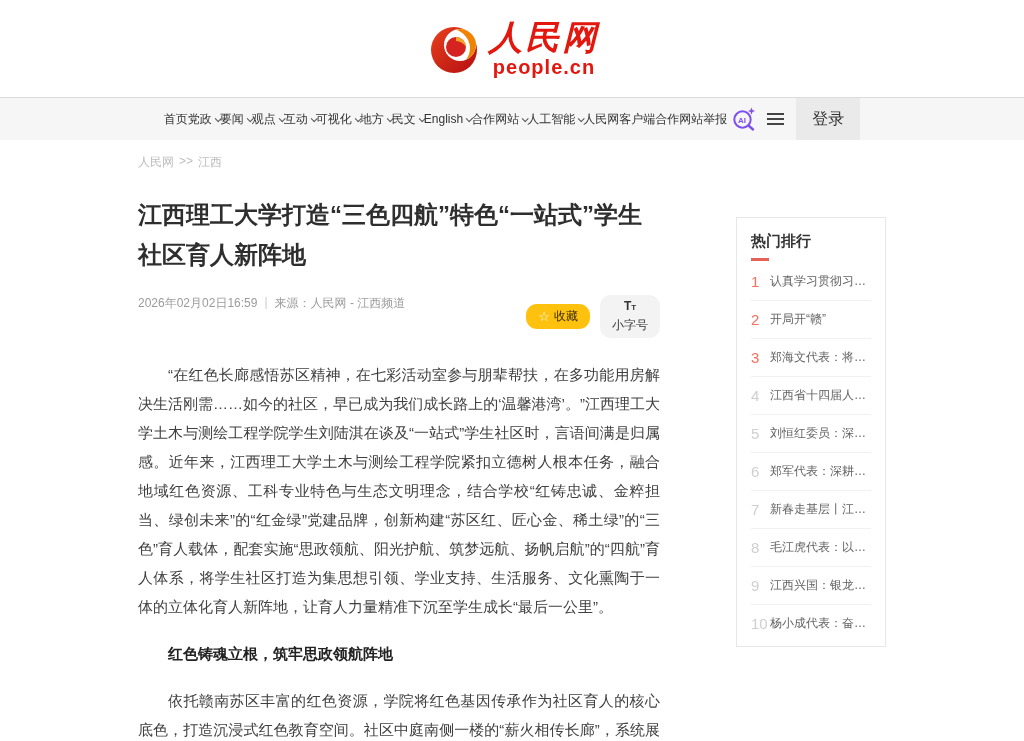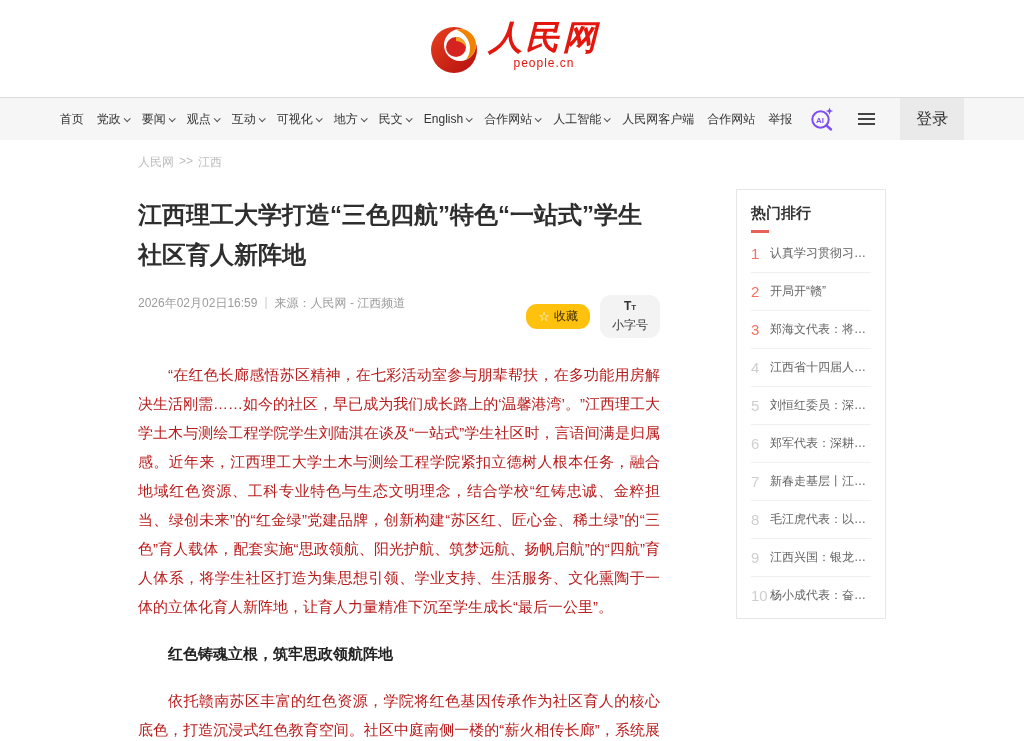--- a/index.html
+++ b/index.html
@@ -6,48 +6,48 @@
   html,body { width:1024px; }
   body {
     font-family: "Liberation Sans", "DejaVu Sans", sans-serif;
     background:#ffffff; color:#333; height:741px; overflow:hidden;
   }
   
   .site-header { height:97px; display:flex; align-items:center; justify-content:center; background:#fff; }
   .logo { display:flex; align-items:flex-start; gap:6px; cursor:pointer; }
   .logo-text { display:flex; flex-direction:column; align-items:center; line-height:1; }
   .logo-cn { font-size:34px; font-weight:bold; color:#e3170d; font-style:italic; letter-spacing:3px; }
-  .logo-en { font-size:12px; font-weight:normal; color:#e3170d; margin-top:3px; letter-spacing:1px; }
+  .logo-en { font-size:20px; font-weight:bold; color:#e3170d; margin-top:3px; letter-spacing:1px; }
   
   .nav-bar { height:43px; background:#f6f6f6; border-top:1px solid #dcdcdc; display:flex; align-items:center; justify-content:center; }
-  .nav-inner { display:flex; align-items:center; gap:13px; height:100%; font-size:12px; color:#333; white-space:nowrap; }
+  .nav-inner { display:flex; align-items:center; height:100%; font-size:12px; color:#333; white-space:nowrap; }
   .nav-item { display:flex; align-items:center; gap:3px; cursor:pointer; color:#333; text-decoration:none; }
   .chev { width:5px; height:5px; border-right:1px solid #555; border-bottom:1px solid #555; transform:rotate(45deg) translateY(-1px); display:inline-block; }
   .ai-btn { display:flex; align-items:flex-start; cursor:pointer; margin-left:4px; }
   .burger { display:flex; flex-direction:column; gap:3px; cursor:pointer; margin-left:10px; }
   .burger i { width:17px; height:2px; background:#444; display:block; }
   .login-box { height:100%; background:#eaeaea; display:flex; align-items:center; padding:0 16px; margin-left:12px; cursor:pointer; font-size:16px; color:#333; }
   
   .content-wrap { width:748px; margin:0 auto; }
   .breadcrumb { font-size:12px; color:#bdbdbd; margin:14px 0 16px; display:flex; gap:5px; }
   .layout { display:flex; align-items:flex-start; }
   .main-col { width:522px; }
-  .aside-col { width:190px; margin-left:auto; margin-top:2px;padding-left:40px; }
+  .aside-col { width:190px; margin-left:auto; margin-top:30px;padding-left:40px; }
   
   .article-title { font-size:24px; font-weight:700; color:#2e2e2e; line-height:40px; margin:8px 0 20px; }
   .meta-row { display:flex; align-items:flex-start; font-size:12px; color:#9b9b9b; margin-bottom:22px; }
   .meta-row .sep { margin:0 7px; color:#ccc; }
   .meta-actions { margin-left:auto; display:flex; gap:10px; align-items:center; }
   .pill { display:flex; align-items:center; gap:4px; border-radius:11px; padding:4px 12px; font-size:12px; cursor:pointer; }
   .pill-collect { background:#fec20e; color:#3c2f05; }
   .pill-collect .star { color:#fff; font-size:13px; line-height:1; }
   .pill-font { background:#f3f3f3; color:#333;flex-direction:column; }
   .tt-icon { font-weight:bold; color:#333; }
   .tt-icon .t-big { font-size:12px; } .tt-icon .t-small { font-size:8px; }
-  .article-body p { font-size:15px; line-height:29px; color:#b91c1c; text-align:justify; text-indent:2em; margin-bottom:18px;margin-top:8px; }
+  .article-body p { font-size:15px; line-height:29px; color:#404040; text-align:justify; text-indent:2em; margin-bottom:18px;margin-top:8px; }
   .article-body .sub-head { font-weight:700; font-size:15px; line-height:29px; color:#222; text-indent:2em; margin:6px 0 18px; }
   
   .hot-box { border:1px solid #e7e7e7; background:#fff; padding:14px 14px 4px; }
   .hot-title { font-size:15px; font-weight:700; color:#333; }
   .hot-underline { width:18px; height:3px; background:#e66156; margin:7px 0 2px; }
   .hot-item { display:flex; align-items:center; padding:10px 0; border-bottom:1px solid #f0f0f0; cursor:pointer; }
   .hot-item:last-child { border-bottom:none; }
   .hot-rank { width:19px; flex:none; font-size:15px; color:#cfcfcf; }
   .hot-rank.top { color:#f96f5c; }
   .hot-text { font-size:12px; color:#636363; white-space:nowrap; overflow:hidden; text-overflow:ellipsis; }

